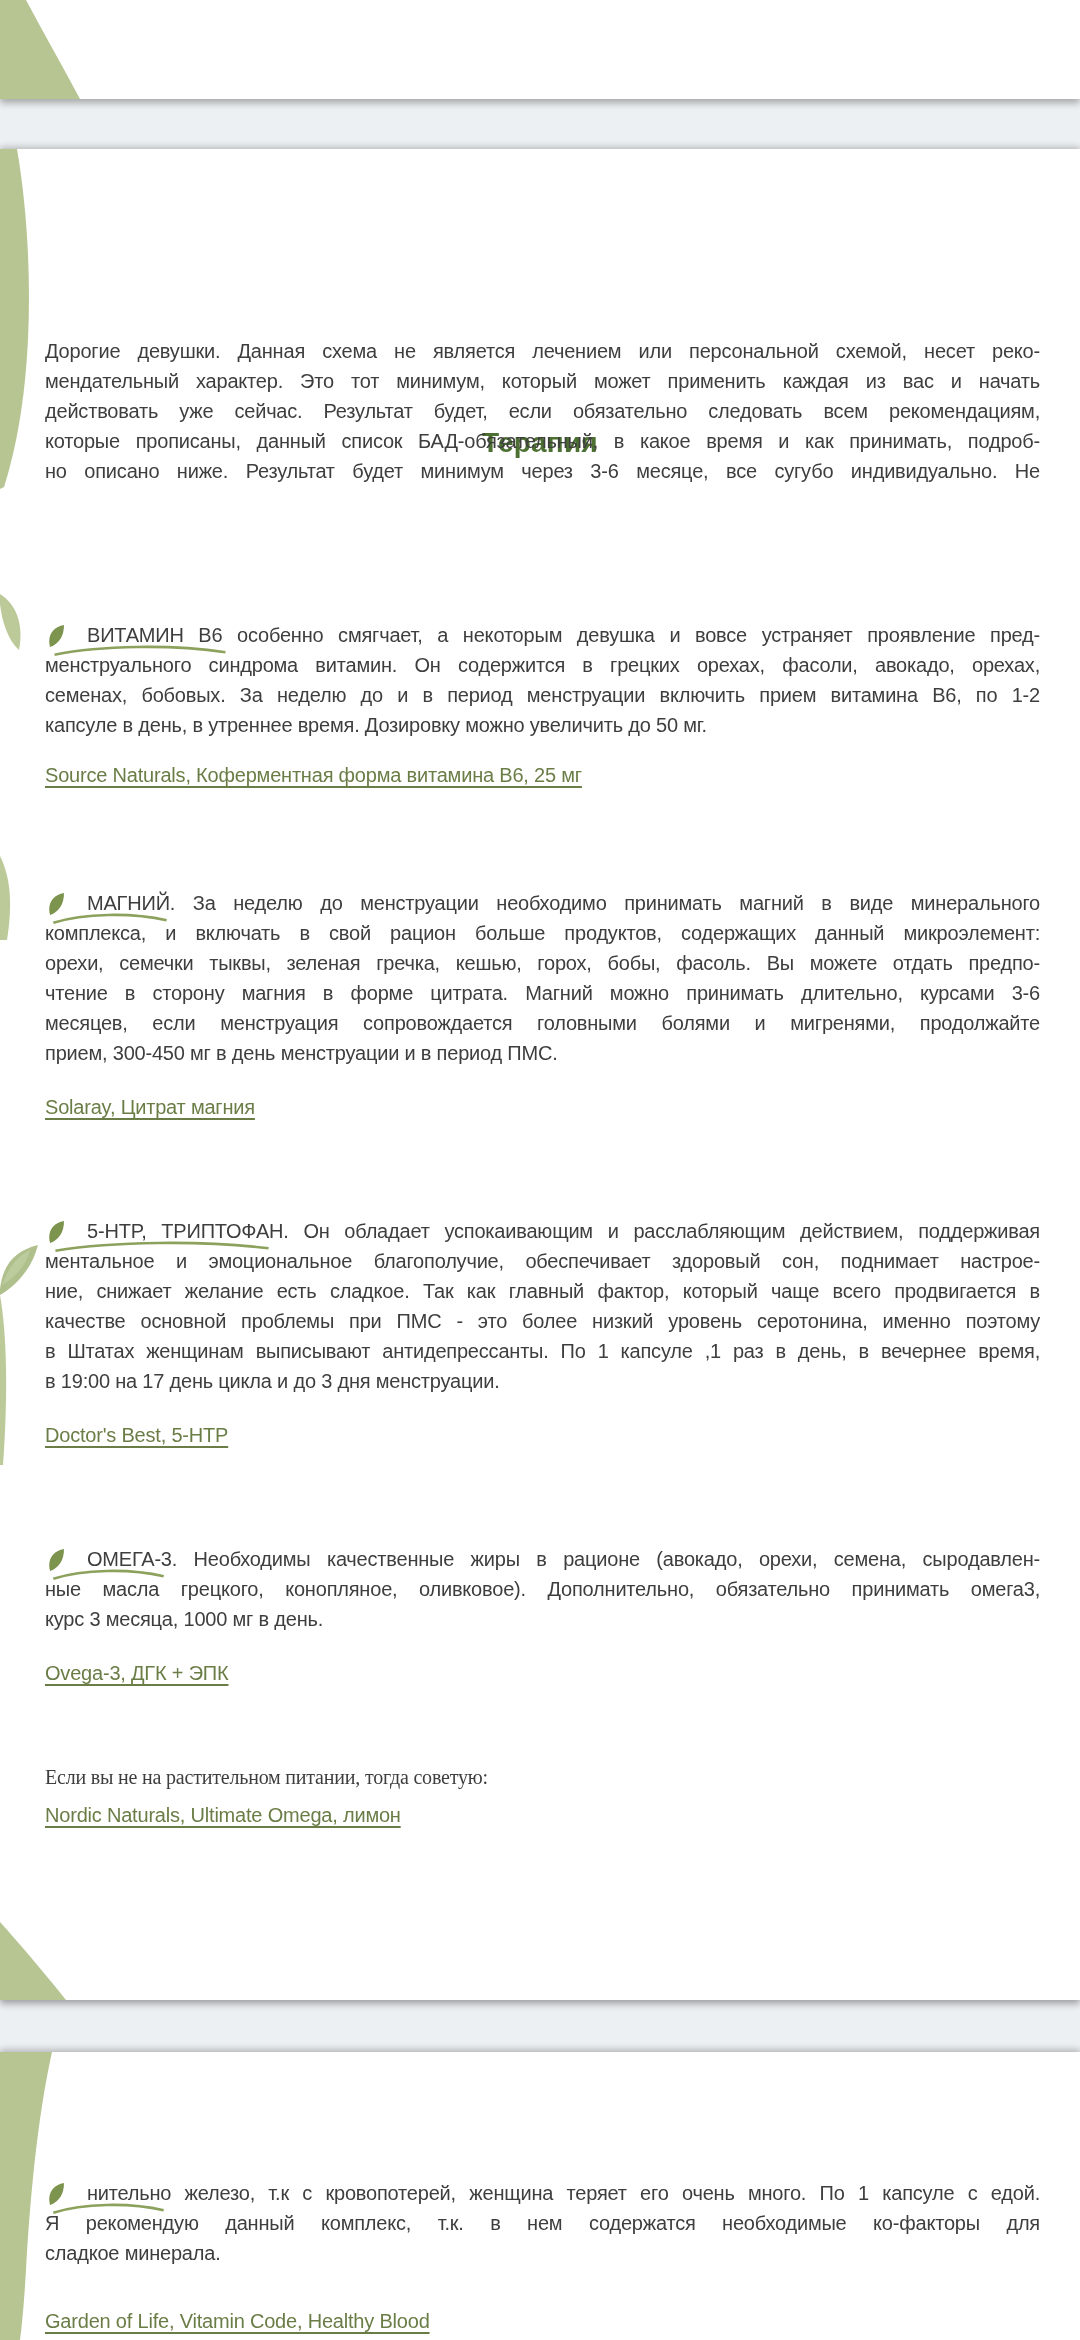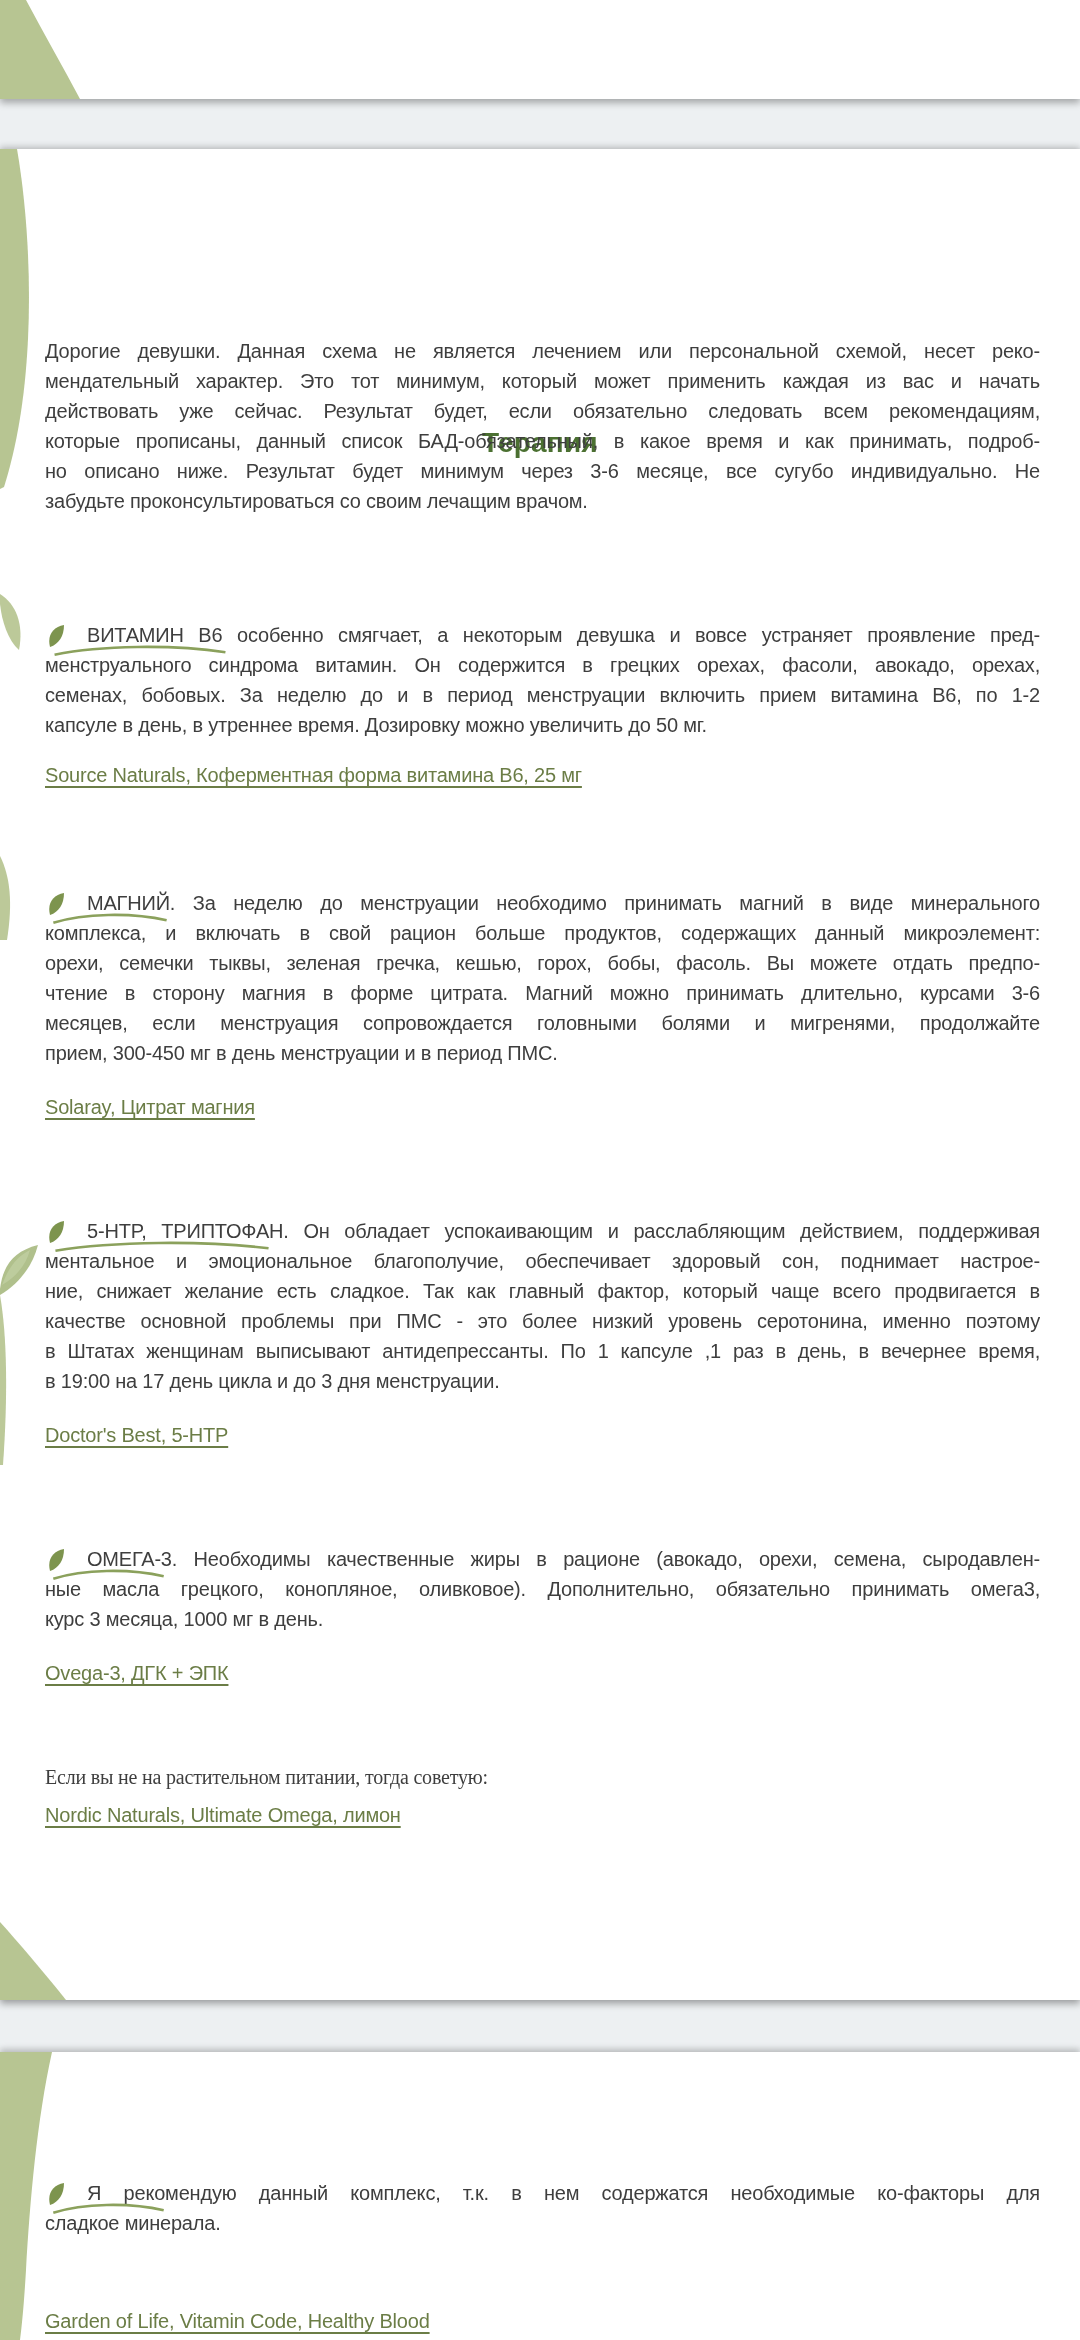--- a/index.html
+++ b/index.html
@@ -78,21 +78,20 @@
   </svg>
 
   <div class="title">Терапия</div>
 
   <div class="textblock" style="top:187px;">
       <div class="line">Дорогие девушки. Данная схема не является лечением или персональной схемой, несет реко-</div>
       <div class="line">мендательный характер. Это тот минимум, который может применить каждая из вас и начать</div>
       <div class="line">действовать уже сейчас. Результат будет, если обязательно следовать всем рекомендациям,</div>
       <div class="line">которые прописаны, данный список БАД-обязательный, в какое время и как принимать, подроб-</div>
       <div class="line">но описано ниже. Результат будет минимум через 3-6 месяце, все сугубо индивидуально. Не</div>
-      <div class="line last">забудьте проконсультироваться со своим лечащим врачом.</div>
     </div>
 
   <div class="textblock sec" style="top:455px;margin-top:16px;">
     <svg class="leaf-bullet" width="17" height="22" viewBox="0 0 17 22">
       <path d="M2 22 C-1 10 5 2 16 0 C16 11 11 19 2 22 Z" fill="#7d944e"></path>
     </svg>
     <svg class="squiggle" style="left:6px;width:178px;" viewBox="0 0 100 12" preserveAspectRatio="none">
       <path d="M2 10 C28 2 68 1 98 8" fill="none" stroke="#8ba15c" stroke-width="2.6" vector-effect="non-scaling-stroke"></path>
     </svg>
     <div>
@@ -165,18 +164,19 @@
   </svg>
 
   <div class="textblock sec" style="top:126px;">
     <svg class="leaf-bullet" width="17" height="22" viewBox="0 0 17 22">
       <path d="M2 22 C-1 10 5 2 16 0 C16 11 11 19 2 22 Z" fill="#7d944e"></path>
     </svg>
     <svg class="squiggle" style="left:6px;width:115px;" viewBox="0 0 100 12" preserveAspectRatio="none">
       <path d="M2 10 C28 2 68 1 98 8" fill="none" stroke="#8ba15c" stroke-width="2.6" vector-effect="non-scaling-stroke"></path>
     </svg>
     <div>
+        <div class="line">нительно железо, т.к с кровопотерей, женщина теряет его очень много. По 1 капсуле с едой.</div>
         <div class="line">Я рекомендую данный комплекс, т.к. в нем содержатся необходимые ко-факторы для</div>
         <div class="line last">сладкое минерала.</div>
       </div>
   </div>
   <a class="doclink" style="top:254px;">Garden of Life, Vitamin Code, Healthy Blood</a>
 </div>
 
 </body></html>

